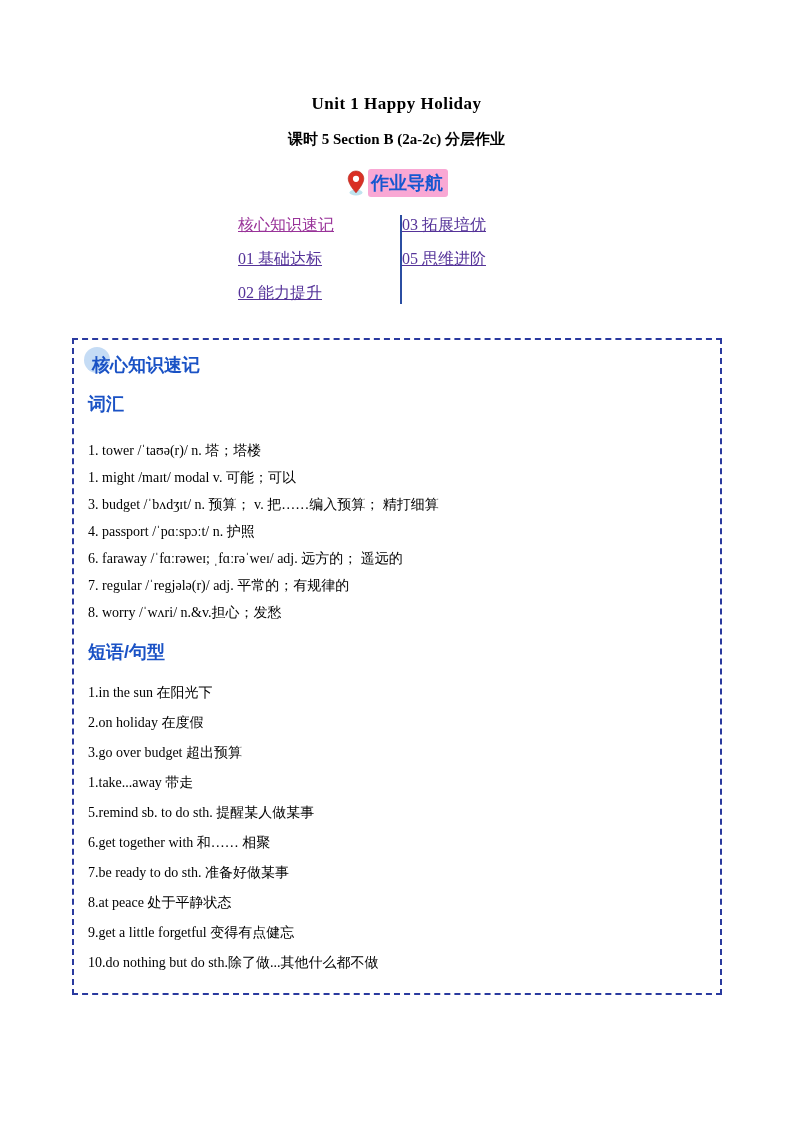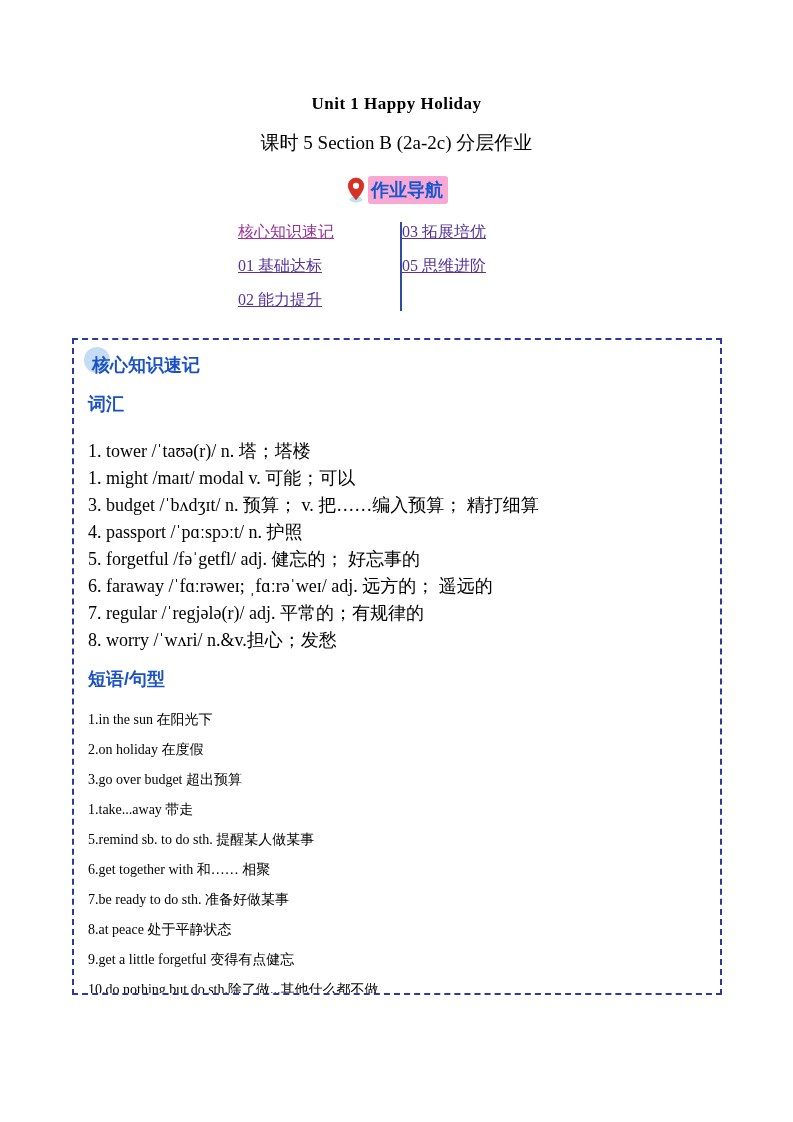--- a/index.html
+++ b/index.html
@@ -16,22 +16,22 @@
   .doc-title {
     margin-top: 94px;
     text-align: center;
     font-size: 17px;
     font-weight: bold;
     letter-spacing: 0.5px;
   }
   .doc-subtitle {
     margin-top: 16px;
     text-align: center;
-    font-size: 19px;
-    font-weight: normal;
+    font-size: 15px;
+    font-weight: bold;
   }
 
   
   .nav-banner {
     margin: 20px auto 0;
     width: fit-content;
     display: flex;
     align-items: center;
     position: relative;
   }
@@ -99,21 +99,21 @@
     width: 26px; height: 26px;
     border-radius: 50%;
     background: #c5dcf5;
     z-index: -1;
   }
   .heading-main   { margin-left: 4px; margin-bottom: 15px; }
   .heading-vocab  { margin-bottom: 27px; }
   .heading-phrase { margin-top: 19px; margin-bottom: 21px; }
 
   .vocab-list p {
-    font-size: 18px;
+    font-size: 14px;
     line-height: 16px;
     margin-bottom: 11px;
   }
   .phrase-list p {
     font-size: 14px;
     line-height: 16px;
     margin-bottom: 14px;
   }
 </style>
 </head>
@@ -148,21 +148,20 @@
 
 <div class="knowledge-box">
   <div class="section-heading main heading-main">核心知识速记</div>
 
   <div class="section-heading heading-vocab">词汇</div>
   <div class="vocab-list">
     <p>1. tower /ˈtaʊə(r)/ n. 塔；塔楼</p>
     <p>1. might /maɪt/ modal v. 可能；可以</p>
     <p>3. budget /ˈbʌdʒɪt/ n. 预算； v. 把……编入预算； 精打细算</p>
     <p>4. passport /ˈpɑːspɔːt/ n. 护照</p>
-    <p>5. forgetful /fəˈgetfl/ adj. 健忘的； 好忘事的</p>
     <p>6. faraway /ˈfɑːrəweɪ; ˌfɑːrəˈweɪ/ adj. 远方的； 遥远的</p>
     <p>7. regular /ˈregjələ(r)/ adj. 平常的；有规律的</p>
     <p>8. worry  /ˈwʌri/ n.&amp;v.担心；发愁</p>
   </div>
 
   <div class="section-heading heading-phrase">短语/句型</div>
   <div class="phrase-list">
     <p>1.in the sun 在阳光下</p>
     <p>2.on holiday 在度假</p>
     <p>3.go over budget 超出预算</p>

